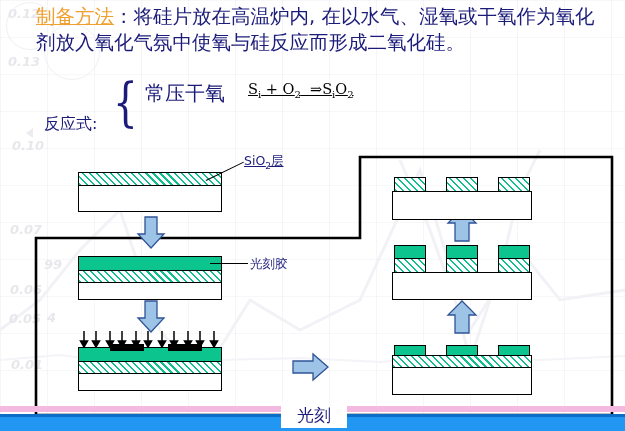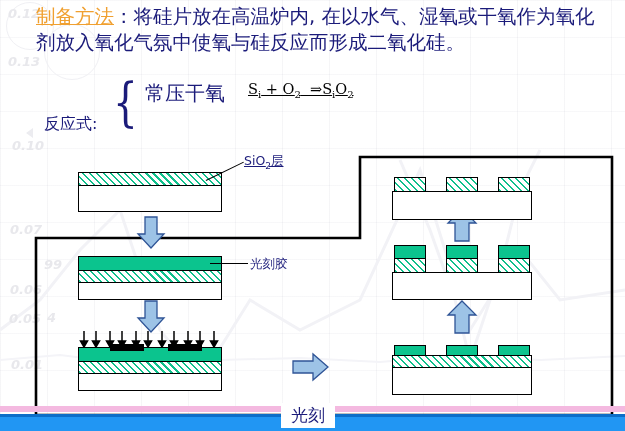--- a/index.html
+++ b/index.html
@@ -46,21 +46,21 @@
       background-image:repeating-linear-gradient(45deg,#0fc08c 0 1.6px,#ffffff 1.6px 5px);}
   .pr{background:#0bc48e;}
   .mask{position:absolute;background:#000;}
 
   
   .arr{position:absolute;}
   .lbl{position:absolute;font-size:12.5px;color:#1b1b7a;white-space:nowrap;}
   .lead{position:absolute;background:#000;height:1.3px;transform-origin:left center;}
 
   .caption{position:absolute;background:#fff;font-size:17px;color:#1b1b7a;
-    padding:1px 10px;white-space:nowrap;}
+    padding:1px 16px;white-space:nowrap;}
 
   .pinkbar{position:absolute;left:0;width:625px;background:#f4b9e0;}
   .bluebar{position:absolute;left:0;width:625px;background:#2196f3;}
   .blueband2{position:absolute;left:0;width:625px;background:#1f86e8;}
 </style>
 </head>
 <body>
 
 <div id="slide">
 

